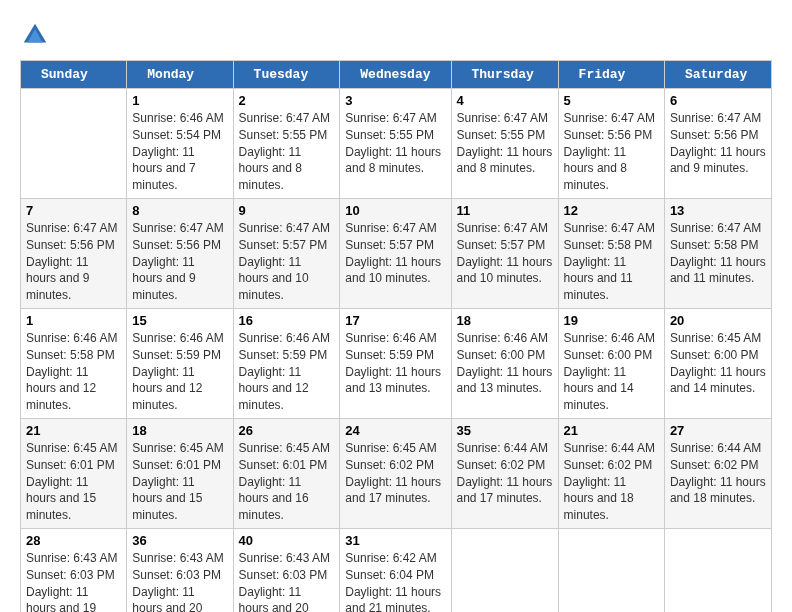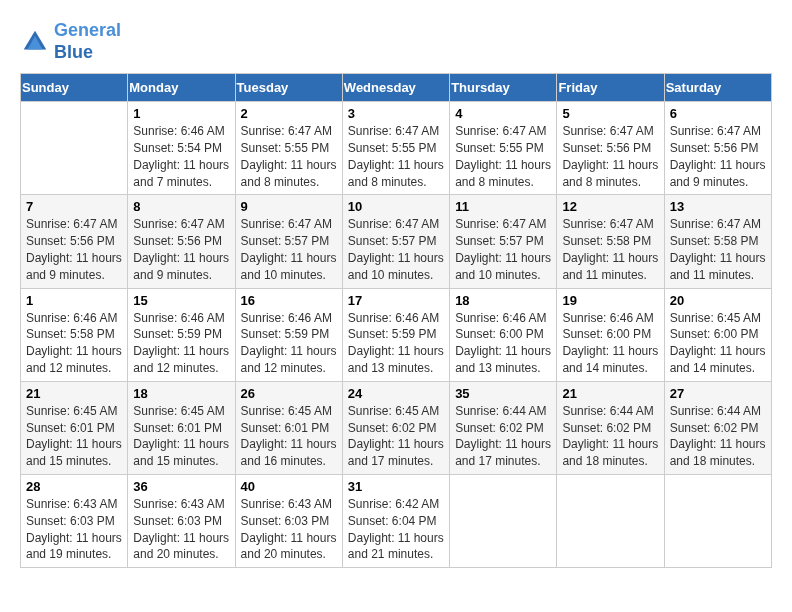--- a/index.html
+++ b/index.html
@@ -47,25 +47,26 @@
       color: #333;
     }
     table {
       width: 100%;
       border-collapse: collapse;
       font-size: 11px;
     }
     thead tr th {
       background-color: #2e6db4;
       color: #fff;
-      padding: 6px 1px;
+      padding: 6px 20px;
       text-align: left;
       font-size: 13px;
       font-weight: bold;
       border: 1px solid #ccc;
+      font-family: Liberation Mono, monospace;
     }
     tbody tr td {
       border: 1px solid #ccc;
       vertical-align: top;
       padding: 4px 5px;
       height: 80px;
       width: calc(100% / 7);
     }
     tbody tr:nth-child(even) {
       background-color: #f5f5f5;
@@ -88,24 +89,20 @@
   </style>
 </head>
 <body>
 
 <div class="header">
   <div class="logo">
     <svg class="logo-icon" viewBox="0 0 40 40">
       <polygon points="20,5 35,30 5,30" fill="#2e6db4"></polygon>
       <polygon points="20,12 30,30 10,30" fill="#4a90d9"></polygon>
     </svg>
-    <div class="logo-text">
-      <div><span>General</span></div>
-      <div><span style="color:#2e6db4">Blue</span></div>
-    </div>
   </div>
   <div class="title-section">
     <div class="month-title"></div>
     <div class="location"></div>
   </div>
 </div>
 
 <table>
   <thead>
     <tr>

